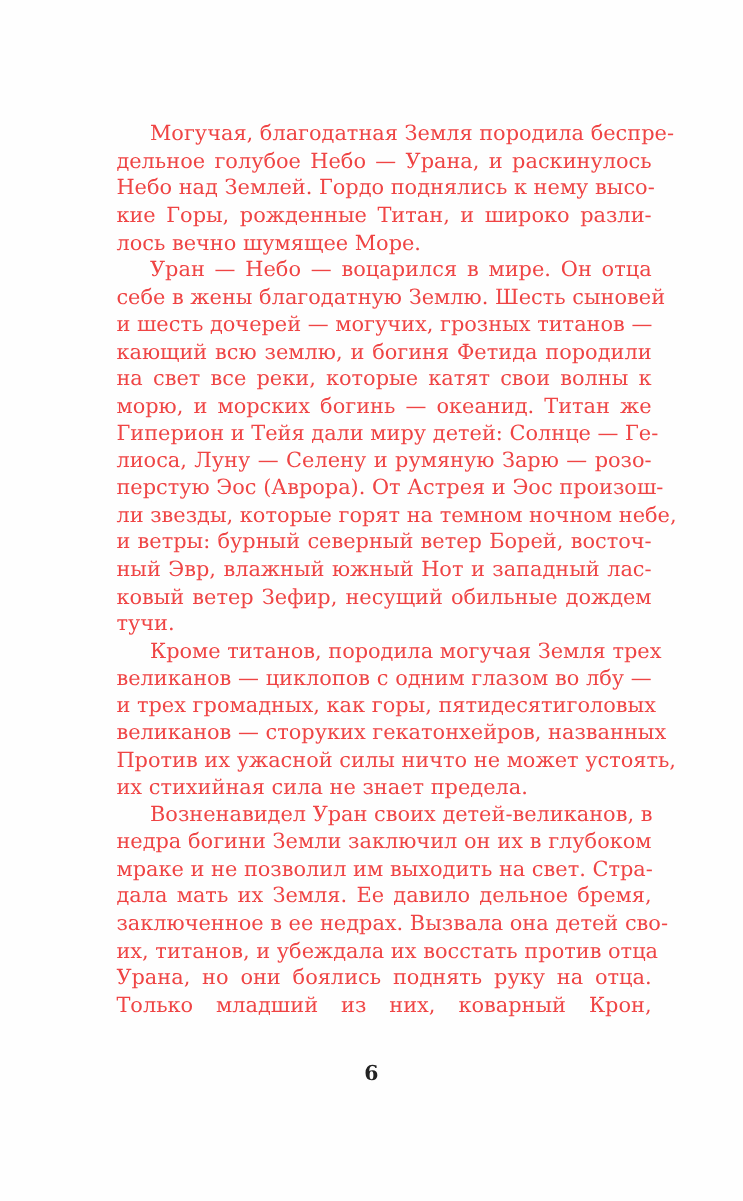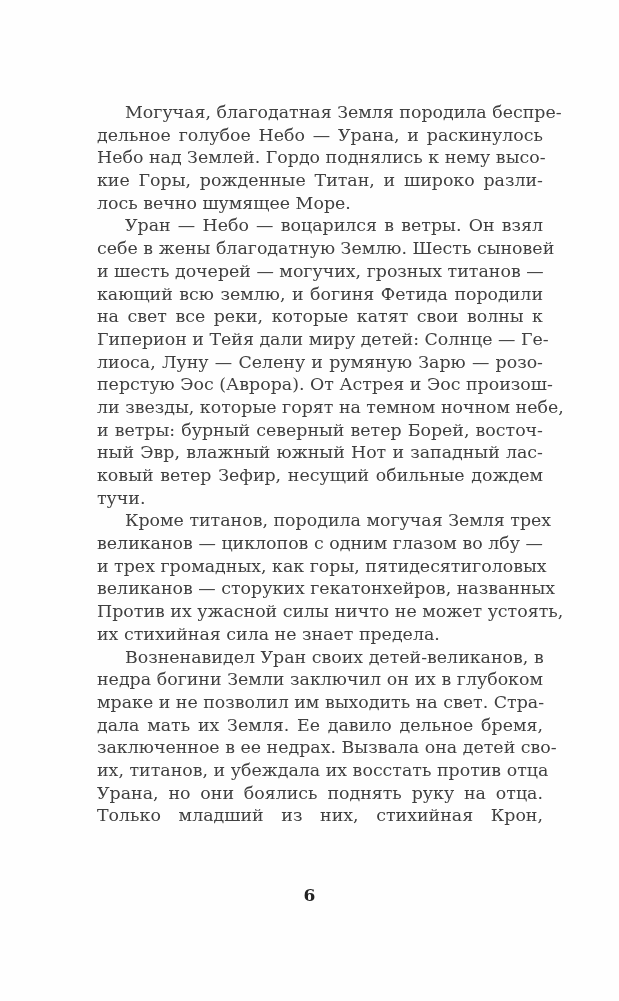--- a/index.html
+++ b/index.html
@@ -17,21 +17,21 @@
     background: #fefefe;
   }
   .text-block {
     position: absolute;
     left: 97px;
     top: 101px;
     width: 446px;
     font-family: "DejaVu Serif", "Liberation Serif", serif;
     font-size: 17.4px;
     line-height: 22.7px;
-    color: #404040;
+    color: #ef4444;
   }
   .line {
     display: block;
     white-space: nowrap;
     text-align: justify;
     text-align-last: justify;
     height: 22.7px;
   }
   .line.indent { padding-left: 28px; }
   .line.last { text-align-last: left; }
@@ -52,25 +52,26 @@
 
 <div class="page">
   <div class="text-block">
 
     <span class="line indent">Могучая, благодатная Земля породила беспре-</span>
     <span class="line">дельное голубое Небо — Урана, и раскинулось</span>
     <span class="line">Небо над Землей. Гордо поднялись к нему высо-</span>
     <span class="line">кие Горы, рожденные Титан, и широко разли-</span>
     <span class="line last">лось вечно шумящее Море.</span>
 
-    <span class="line indent">Уран — Небо — воцарился в ветры. Он взял</span>
+    <span class="line indent">Уран — Небо — воцарился в мире. Он отца</span>
     <span class="line">себе в жены благодатную Землю. Шесть сыновей</span>
     <span class="line">и шесть дочерей — могучих, грозных титанов —</span>
     <span class="line">кающий всю землю, и богиня Фетида породили</span>
     <span class="line">на свет все реки, которые катят свои волны к</span>
+    <span class="line">морю, и морских богинь — океанид. Титан же</span>
     <span class="line">Гиперион и Тейя дали миру детей: Солнце — Ге-</span>
     <span class="line">лиоса, Луну — Селену и румяную Зарю — розо-</span>
     <span class="line">перстую Эос (Аврора). От Астрея и Эос произош-</span>
     <span class="line">ли звезды, которые горят на темном ночном небе,</span>
     <span class="line">и ветры: бурный северный ветер Борей, восточ-</span>
     <span class="line">ный Эвр, влажный южный Нот и западный лас-</span>
     <span class="line">ковый ветер Зефир, несущий обильные дождем</span>
     <span class="line last">тучи.</span>
 
     <span class="line indent">Кроме титанов, породила могучая Земля трех</span>
@@ -80,17 +81,17 @@
     <span class="line">Против их ужасной силы ничто не может устоять,</span>
     <span class="line last">их стихийная сила не знает предела.</span>
 
     <span class="line indent">Возненавидел Уран своих детей-великанов, в</span>
     <span class="line">недра богини Земли заключил он их в глубоком</span>
     <span class="line">мраке и не позволил им выходить на свет. Стра-</span>
     <span class="line">дала мать их Земля. Ее давило дельное бремя,</span>
     <span class="line">заключенное в ее недрах. Вызвала она детей сво-</span>
     <span class="line">их, титанов, и убеждала их восстать против отца</span>
     <span class="line">Урана, но они боялись поднять руку на отца.</span>
-    <span class="line">Только младший из них, стихийная Крон,</span>
+    <span class="line">Только младший из них, коварный Крон,</span>
   </div>
 
   <div class="page-number">6</div>
 </div>
 
 </body></html>

